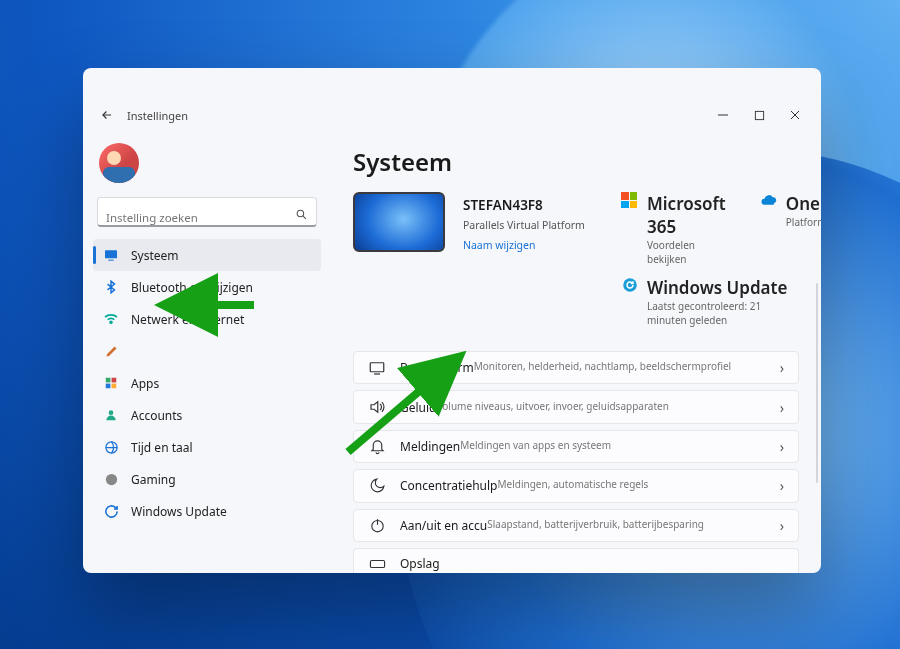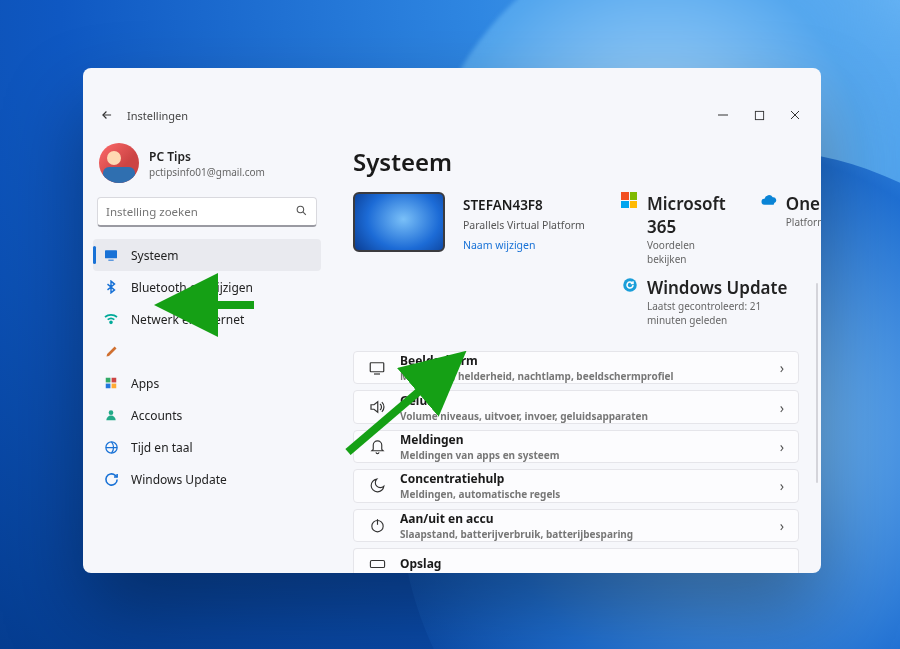--- a/index.html
+++ b/index.html
@@ -17,21 +17,21 @@
 
   .body { display:flex; flex:1; min-height:0; }
   .sidebar { width:248px; padding:0 10px 8px 10px; display:flex; flex-direction:column; }
   .user { display:flex; align-items:center; gap:10px; padding:10px 6px 14px 6px; }
   .avatar { width:40px; height:40px; border-radius:50%; background: linear-gradient(135deg,#ff6b6b 0%, #c44 60%); position:relative; overflow:hidden; flex:none; }
   .avatar::after{content:"";position:absolute;left:8px;top:8px;width:14px;height:14px;border-radius:50%;background:#ffd9b3;}
   .avatar::before{content:"";position:absolute;left:4px;bottom:-2px;width:32px;height:18px;background:#2f6fb0;border-radius:6px 6px 0 0;}
   .user .name { font-size:12px; font-weight:600; color:#222; }
   .user .email { font-size:10px; color:#666; }
 
-  .search { display:flex; align-items:center; background:#fff; border:1px solid #d9d9de; border-radius:4px; height:30px; padding:0 8px; margin: 0 4px 12px 4px; border-bottom:2px solid #9a9aa2; }
+  .search { display:flex; align-items:flex-end; background:#fff; border:1px solid #d9d9de; border-radius:4px; height:30px; padding:0 8px; margin: 0 4px 12px 4px; border-bottom:2px solid #9a9aa2; }
   .search input { flex:1; border:none; outline:none; font-size:11.5px; color:#333; background:transparent; }
   .search .mag { color:#555; font-size:13px; }
 
   .nav { display:flex; flex-direction:column; gap:0; }
   .nav-item { display:flex; align-items:center; gap:12px; height:32px; padding:0 8px 0 10px; border-radius:4px; font-size:12px; color:#222; position:relative; }
   .nav-item.selected { background:#e9eaef; }
   .nav-item.selected::before { content:""; position:absolute; left:0; top:7px; width:3px; height:18px; background:#1972d6; border-radius:3px; }
   .nav-icon { width:16px; height:16px; display:flex; align-items:center; justify-content:center; flex:none; }
 
   .main { flex:1; min-width:0; padding:0 22px 0 22px; display:flex; flex-direction:column; overflow:hidden; position:relative; }
@@ -51,21 +51,21 @@
   .tile .t-sub { font-size:10px; color:#666; max-width:140px; }
   .tile-icon { width:18px; height:18px; flex:none; }
   .ms365 { display:grid; grid-template-columns:1fr 1fr; grid-template-rows:1fr 1fr; gap:1px; width:16px; height:16px; }
   .ms365 span{display:block;}
   .ms365 span:nth-child(1){background:#f25022;} .ms365 span:nth-child(2){background:#7fba00;}
   .ms365 span:nth-child(3){background:#00a4ef;} .ms365 span:nth-child(4){background:#ffb900;}
 
   .list { display:flex; flex-direction:column; gap:6px; overflow:hidden; }
   .row { background:#fcfcfe; border:1px solid #e5e5ea; border-radius:4px; height:50px; display:flex; align-items:center; gap:14px; padding:0 14px; }
   .row .row-icon { width:18px; height:18px; color:#333; flex:none; display:flex; align-items:center; justify-content:center; }
-  .row .row-text { display:flex; flex-direction:column;font-weight:bold; }
+  .row .row-text { display:flex; flex-direction:row; }
   .row .r-title { font-size:12px; color:#1a1a1a; }
   .row .r-sub { font-size:10px; color:#777; }
   .row .chev { margin-left:auto; color:#555; font-size:14px; }
 
   
   .arrow { position:absolute; pointer-events:none; }
   .arrow svg { overflow: visible; }
 </style>
 </head>
 <body>
@@ -102,24 +102,20 @@
             <line x1="10" y1="2" x2="2" y2="10" stroke="#333" stroke-width="1"></line>
           </svg>
         </div>
     </div>
   </div>
 
   <div class="body">
     <aside class="sidebar">
       <div class="user">
         <div class="avatar"></div>
-        <div>
-          <div class="name">PC Tips</div>
-          <div class="email">pctipsinfo01@gmail.com</div>
-        </div>
       </div>
 
       <div class="search">
         <input placeholder="Instelling zoeken" style="">
         <span class="mag">
           <svg width="13" height="13" viewBox="0 0 24 24" fill="none" stroke="currentColor" stroke-width="2">
               <circle cx="10" cy="10" r="6"></circle>
               <line x1="15" y1="15" x2="20" y2="20"></line>
             </svg>
         </span>
@@ -181,20 +177,28 @@
           <span>Accounts</span>
         </div>
         <div class="nav-item">
           <span class="nav-icon">
               <svg width="15" height="15" viewBox="0 0 24 24" fill="none" stroke="#1972d6" stroke-width="2">
                 <circle cx="12" cy="12" r="9"></circle>
                 <path d="M12 3a14 14 0 010 18M3 12h18"></path>
               </svg>
             </span>
           <span>Tijd en taal</span>
+        </div>
+        <div class="nav-item">
+          <span class="nav-icon">
+              <svg width="15" height="15" viewBox="0 0 24 24" fill="#888">
+                <circle cx="12" cy="12" r="9"></circle>
+              </svg>
+            </span>
+          <span>Gaming</span>
         </div>
         <div class="nav-item">
           <span class="nav-icon">
               <svg width="15" height="15" viewBox="0 0 24 24" fill="none" stroke="#1972d6" stroke-width="2.5">
                 <path d="M21 12a9 9 0 11-3-6.7L21 8"></path>
                 <path d="M21 3v5h-5"></path>
               </svg>
             </span>
           <span>Windows Update</span>
         </div>

